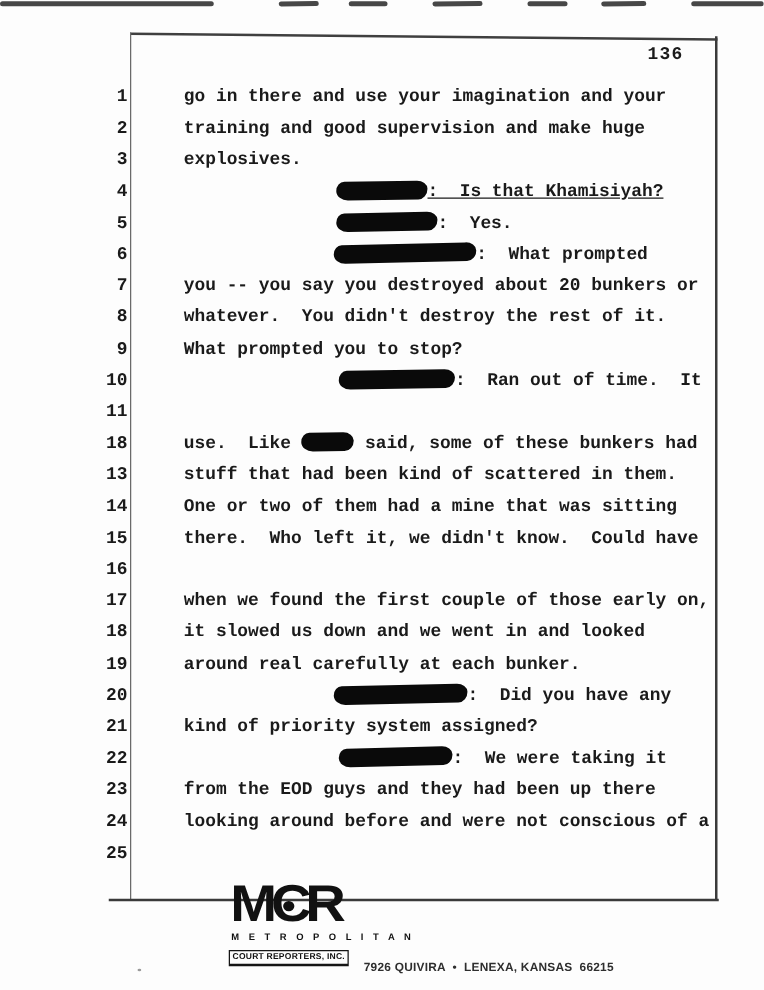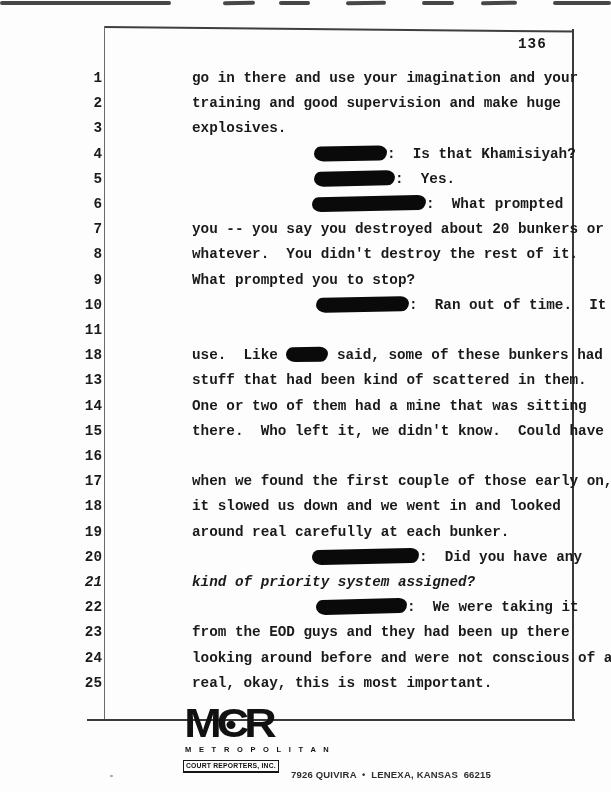--- a/index.html
+++ b/index.html
@@ -42,21 +42,21 @@
   }
 
   .t-row{
     position:absolute;left:0;width:611px;height:25px;line-height:25px;
     color:#1a1a1a;font-size:14.3px;font-weight:700;white-space:pre;
   }
   .t-num{
     position:absolute;left:66px;width:36px;text-align:right;display:inline-block;
   }
   .t-content{
-    position:absolute;left:147px;display:inline-block;white-space:pre;margin-left:45px;
+    position:absolute;left:147px;display:inline-block;white-space:pre;
   }
   .redaction-bar{
     display:inline-block;height:15px;vertical-align:-3px;
     background:#0a0a0a;
     border-radius:7px 9px 8px 10px / 8px 7px 9px 8px;
   }
 
   
   .logo{
     position:absolute;left:183px;top:703px;width:90px;text-align:center;
@@ -110,42 +110,42 @@
   <div class="border-left"></div>
   <div class="border-right"></div>
   <div class="border-bottom"></div>
 
   <div class="page-number">136</div>
 
   <div>
       <div class="t-row" style="top: 66px;"><span class="t-num">1</span><span class="t-content" style="padding-left: 0px;"><span>go in there and use your imagination and your</span></span></div>
       <div class="t-row" style="top: 91.2px;"><span class="t-num">2</span><span class="t-content" style="padding-left: 0px;"><span>training and good supervision and make huge</span></span></div>
       <div class="t-row" style="top: 116.4px;"><span class="t-num">3</span><span class="t-content" style="padding-left: 0px;"><span>explosives.</span></span></div>
-      <div class="t-row" style="top: 141.6px;"><span class="t-num">4</span><span class="t-content" style="padding-left: 122px;"><span class="redaction-bar" style="width: 73px; background: rgb(10, 10, 10); transform: rotate(-0.8deg);"></span><span>:  Is that Khamisiyah?</span></span></div>
+      <div class="t-row" style="top: 141.6px;"><span class="t-num">4</span><span class="t-content" style="padding-left: 122px; text-decoration: underline;"><span class="redaction-bar" style="width: 73px; background: rgb(10, 10, 10); transform: rotate(-0.8deg);"></span><span>:  Is that Khamisiyah?</span></span></div>
       <div class="t-row" style="top: 166.8px;"><span class="t-num">5</span><span class="t-content" style="padding-left: 122px;"><span class="redaction-bar" style="width: 81px; background: rgb(10, 10, 10); transform: rotate(-1.2deg);"></span><span>:  Yes.</span></span></div>
       <div class="t-row" style="top: 192px;"><span class="t-num">6</span><span class="t-content" style="padding-left: 120px;"><span class="redaction-bar" style="width: 114px; background: rgb(10, 10, 10); transform: rotate(-1.3deg);"></span><span>:  What prompted</span></span></div>
       <div class="t-row" style="top: 217.2px;"><span class="t-num">7</span><span class="t-content" style="padding-left: 0px;"><span>you -- you say you destroyed about 20 bunkers or</span></span></div>
       <div class="t-row" style="top: 242.4px;"><span class="t-num">8</span><span class="t-content" style="padding-left: 0px;"><span>whatever.  You didn't destroy the rest of it.</span></span></div>
       <div class="t-row" style="top: 267.6px;"><span class="t-num">9</span><span class="t-content" style="padding-left: 0px;"><span>What prompted you to stop?</span></span></div>
       <div class="t-row" style="top: 292.8px;"><span class="t-num">10</span><span class="t-content" style="padding-left: 124px;"><span class="redaction-bar" style="width: 93px; background: rgb(10, 10, 10); transform: rotate(-1deg);"></span><span>:  Ran out of time.  It</span></span></div>
       <div class="t-row" style="top: 318px;"><span class="t-num">11</span></div>
       <div class="t-row" style="top: 343.2px;"><span class="t-num">18</span><span class="t-content" style="padding-left: 0px;"><span>use.  Like </span><span class="redaction-bar" style="width: 42px; background: rgb(10, 10, 10); transform: rotate(-0.6deg);"></span><span> said, some of these bunkers had</span></span></div>
       <div class="t-row" style="top: 368.4px;"><span class="t-num">13</span><span class="t-content" style="padding-left: 0px;"><span>stuff that had been kind of scattered in them.</span></span></div>
       <div class="t-row" style="top: 393.6px;"><span class="t-num">14</span><span class="t-content" style="padding-left: 0px;"><span>One or two of them had a mine that was sitting</span></span></div>
       <div class="t-row" style="top: 418.8px;"><span class="t-num">15</span><span class="t-content" style="padding-left: 0px; text-align: right;"><span>there.  Who left it, we didn't know.  Could have</span></span></div>
       <div class="t-row" style="top: 444px;"><span class="t-num">16</span></div>
       <div class="t-row" style="top: 469.2px;"><span class="t-num">17</span><span class="t-content" style="padding-left: 0px;"><span>when we found the first couple of those early on,</span></span></div>
       <div class="t-row" style="top: 494.4px;"><span class="t-num">18</span><span class="t-content" style="padding-left: 0px;"><span>it slowed us down and we went in and looked</span></span></div>
       <div class="t-row" style="top: 519.6px;"><span class="t-num">19</span><span class="t-content" style="padding-left: 0px;"><span>around real carefully at each bunker.</span></span></div>
       <div class="t-row" style="top: 544.8px;"><span class="t-num">20</span><span class="t-content" style="padding-left: 120px;"><span class="redaction-bar" style="width: 107px; background: rgb(10, 10, 10); transform: rotate(-1.2deg);"></span><span>:  Did you have any</span></span></div>
-      <div class="t-row" style="top: 570px; font-style: italic;"><span class="t-num">21</span><span class="t-content" style="padding-left: 0px;"><span>kind of priority system assigned?</span></span></div>
+      <div class="t-row" style="top: 570px;"><span class="t-num">21</span><span class="t-content" style="padding-left: 0px;"><span>kind of priority system assigned?</span></span></div>
       <div class="t-row" style="top: 595.2px;"><span class="t-num">22</span><span class="t-content" style="padding-left: 124px;"><span class="redaction-bar" style="width: 91px; background: rgb(10, 10, 10); transform: rotate(-1.4deg);"></span><span>:  We were taking it</span></span></div>
       <div class="t-row" style="top: 620.4px;"><span class="t-num">23</span><span class="t-content" style="padding-left: 0px;"><span>from the EOD guys and they had been up there</span></span></div>
       <div class="t-row" style="top: 645.6px;"><span class="t-num">24</span><span class="t-content" style="padding-left: 0px;"><span>looking around before and were not conscious of a</span></span></div>
-      <div class="t-row" style="top: 670.8px;"><span class="t-num">25</span><span class="t-content" style="padding-left: 0px;"><span>real, okay, this is most important.</span></span></div>
+      <div class="t-row" style="top: 670.8px;"><span class="t-num">25</span></div>
     </div>
 
   <div class="logo">
     <span class="logo-letters"><span>M</span><span class="mcr-c">C</span><span>R</span></span>
     <span class="logo-line1">M E T R O P O L I T A N</span>
     <span class="logo-line2">COURT REPORTERS, INC.</span>
   </div>
 
   <div class="address">
     <div>7926 QUIVIRA  •  LENEXA, KANSAS  66215</div>

